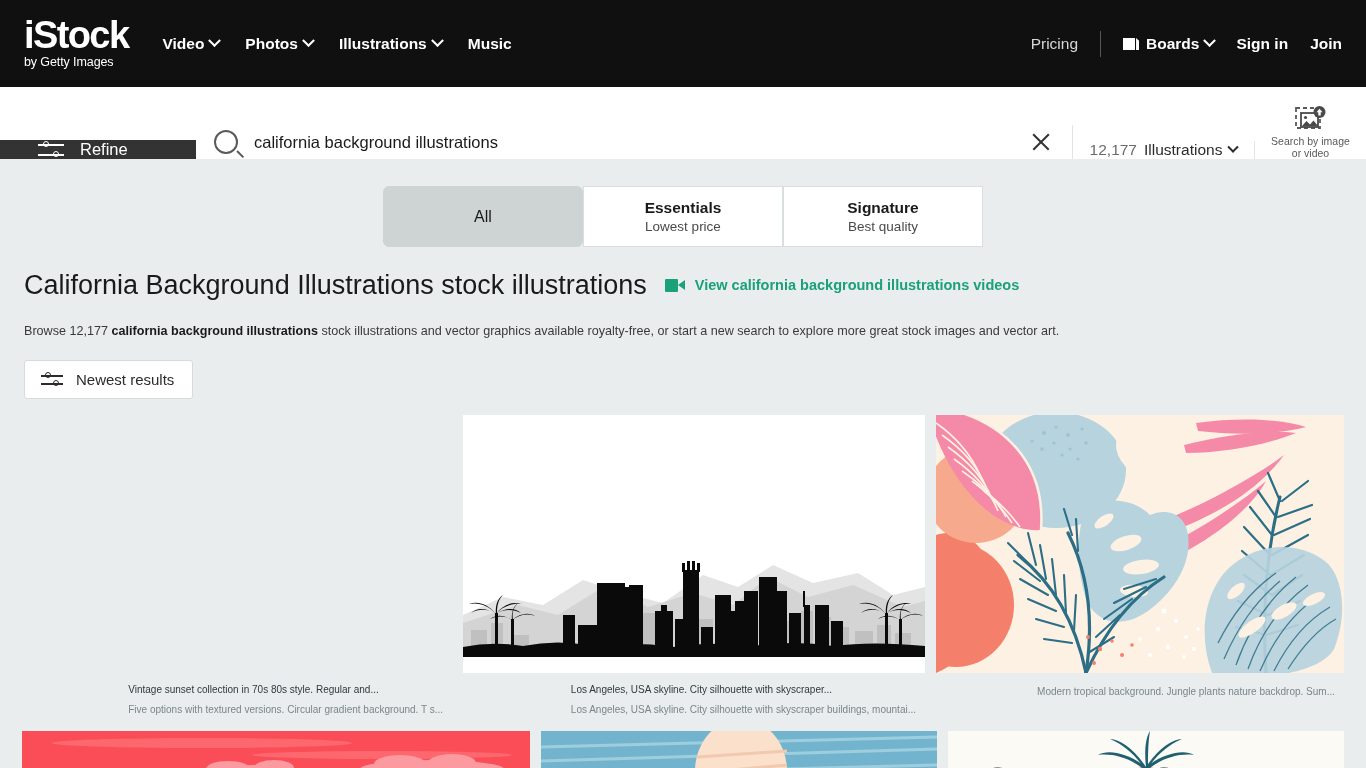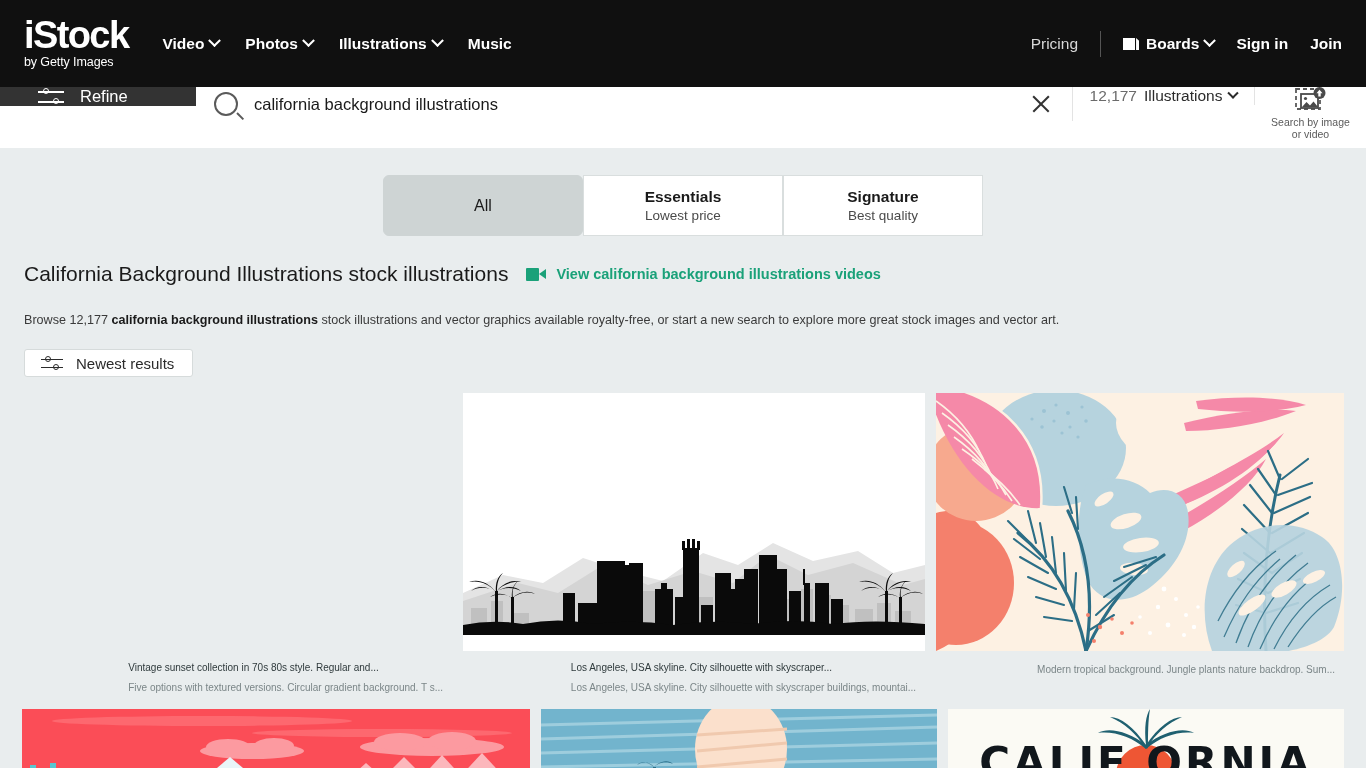--- a/index.html
+++ b/index.html
@@ -73,23 +73,23 @@
   }
   .boards-icon::after {
     content: ""; position: absolute;
     left: 13px; top: 2px; width: 3px; height: 12px;
     background: #ffffff;
     clip-path: polygon(0 0, 100% 22%, 100% 100%, 0 100%);
   }
 
   
   .searchrow {
-    height: 61px;
+    height: 72px;
     display: flex;
-    align-items: flex-start;
+    align-items: flex-end;
     background: #ffffff;
   }
   .refine {
     width: 196px;
     background: #333333;
     color: #ffffff;
     display: flex;
     align-items: center;
     gap: 16px;
     padding-left: 38px;
@@ -193,21 +193,21 @@
     cursor: pointer;
   }
   .tab.active { background: #ced4d4; border-color: #ced4d4; border-radius: 6px; }
   .tab-title { font-size: 15.5px; color: #1a1a1a; font-weight: bold; }
   .tab.active .tab-title { font-weight: normal; font-size: 16px; }
   .tab-sub { font-size: 13.5px; color: #4a4a4a; margin-top: 2px; }
 
   .heading-block { padding: 24px 24px 0 24px; }
   .heading-row { display: flex; align-items: center; gap: 18px; }
   h1 {
-    font-size: 21px;
+    font-size: 27px;
     font-weight: normal;
     color: #1a1a1a;
     line-height: 28px;
   }
   .video-link {
     display: flex; align-items: center; gap: 10px;
     color: #1aa179; font-size: 14.5px; font-weight: bold;
     cursor: pointer;
   }
   .cam-icon {
@@ -227,21 +227,21 @@
   .desc {
     margin-top: 24px;
     font-size: 12.6px;
     color: #3a3a3a;
     line-height: 17px;
   }
   .desc b { font-weight: bold; color: #1a1a1a; }
 
   .sortbtn {
     margin: 20px 0 0 24px;
-    height: 28px;
+    height: 39px;
     display: inline-flex; align-items: center; gap: 13px;
     background: #ffffff;
     border: 1px solid #d6dbdb;
     border-radius: 3px;
     padding: 0 18px 0 16px;
     cursor: pointer;
     color: #2b2b2b;
   }
   .sortbtn .sliders-icon { width: 22px; height: 15px; }
   .sortbtn .sliders-icon i { width: 22px; }

